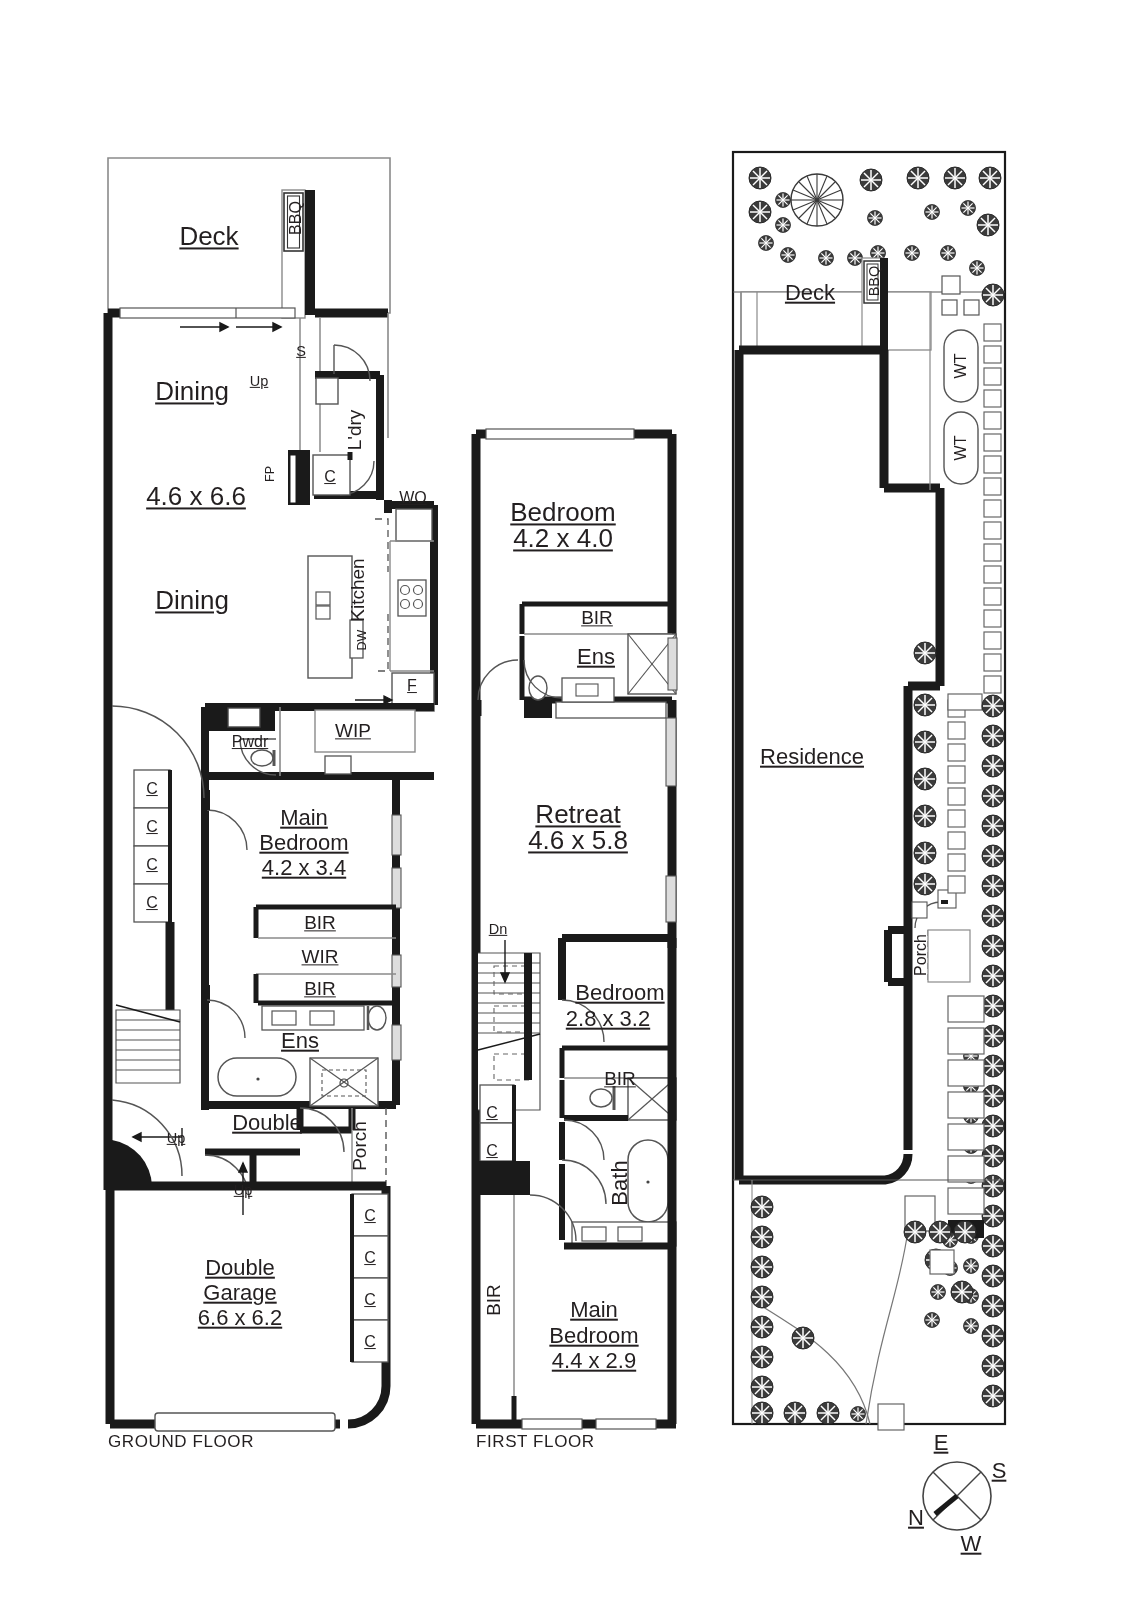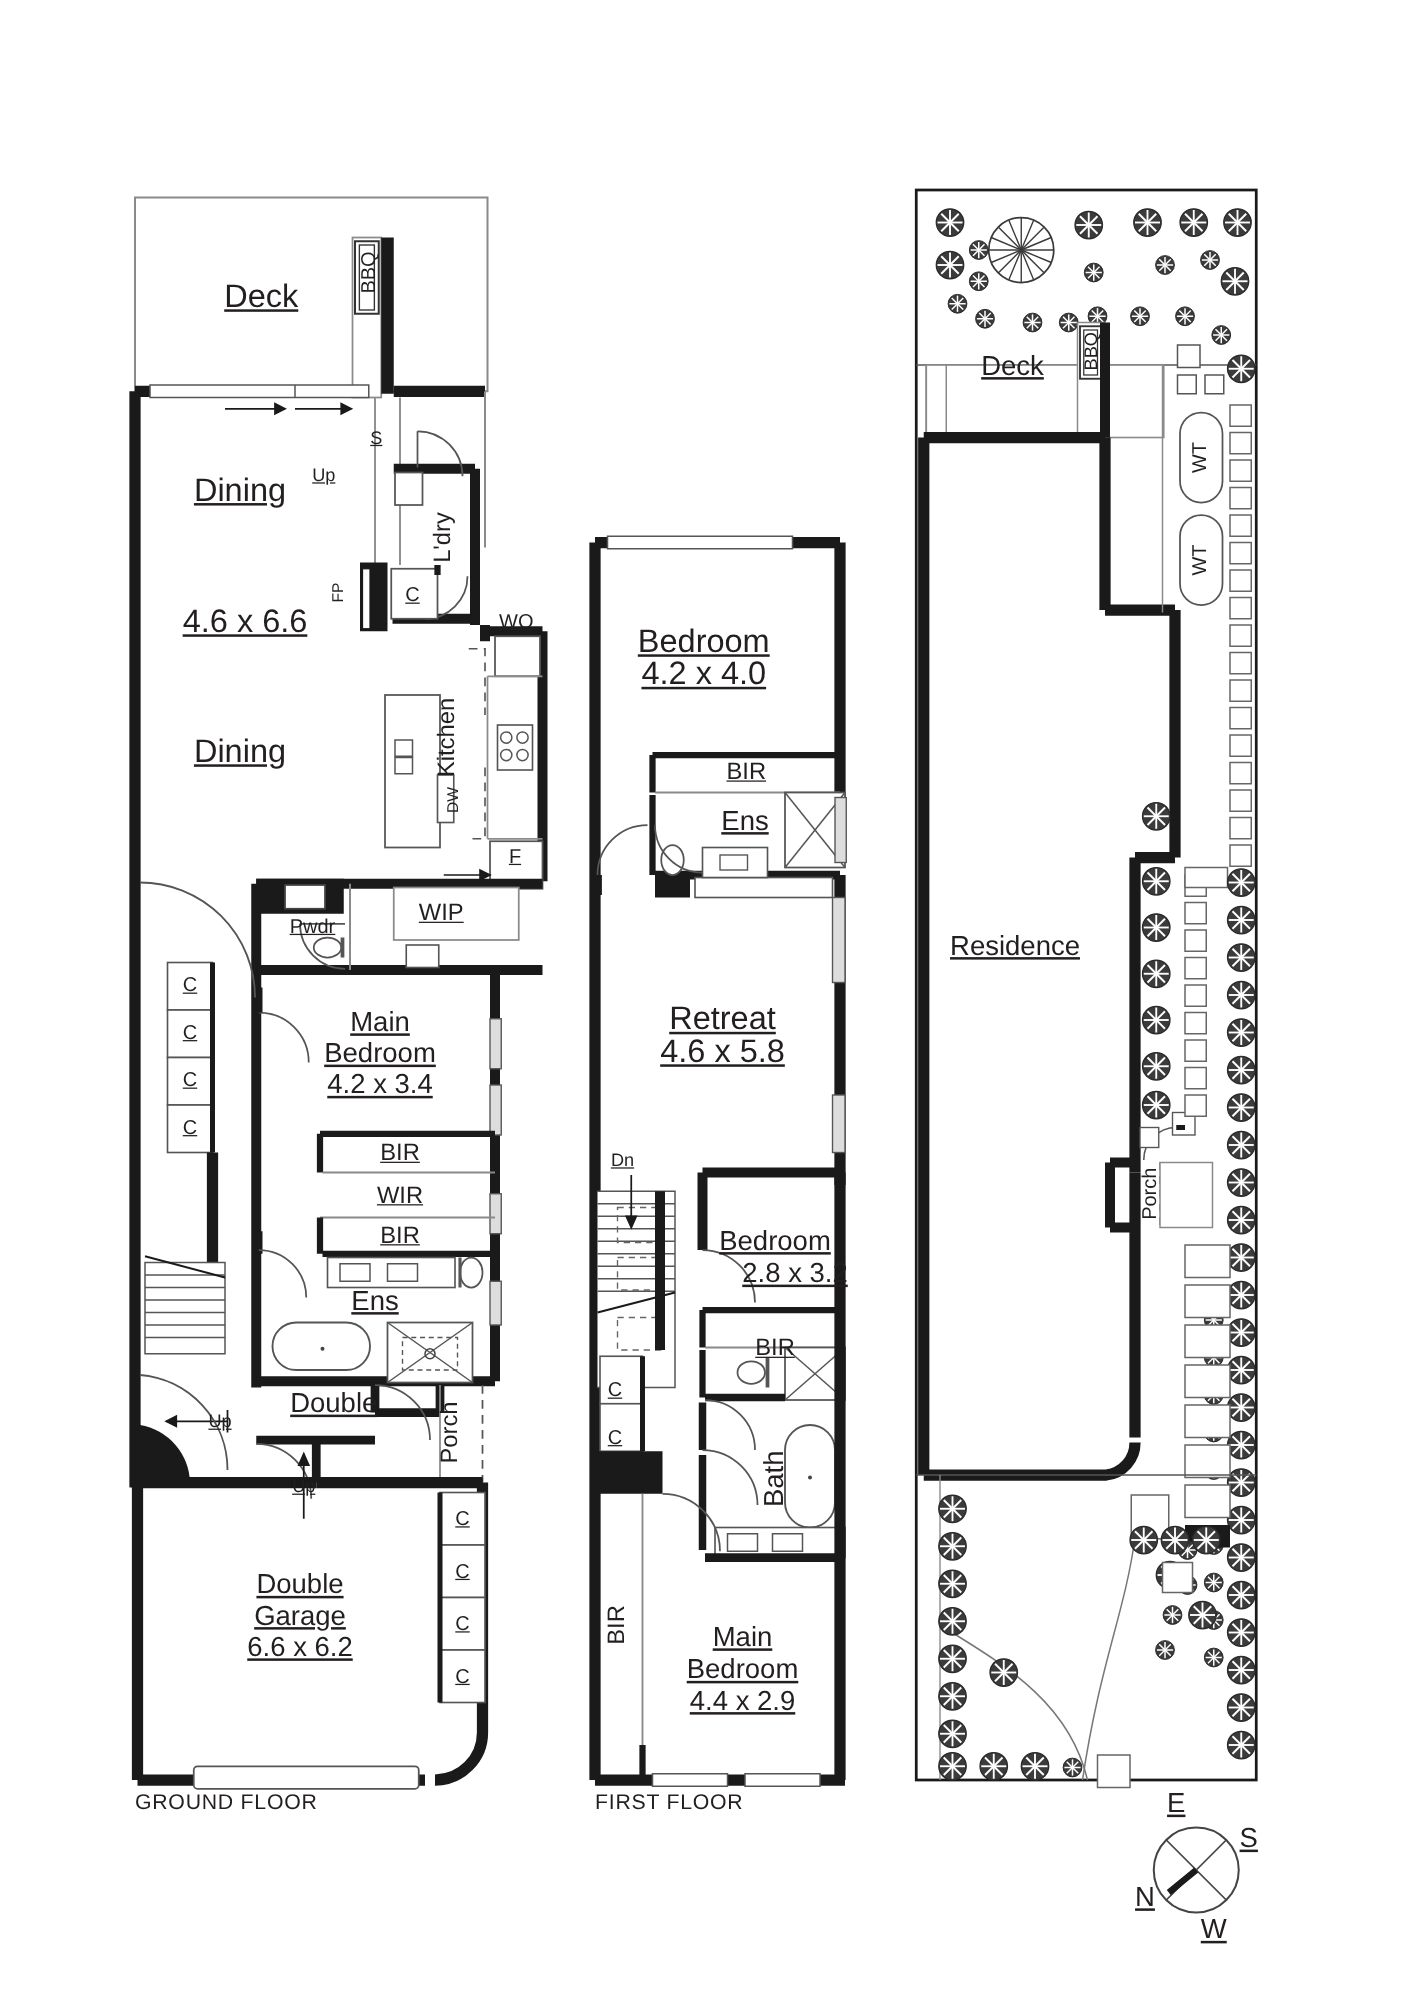--- a/index.html
+++ b/index.html
@@ -565,21 +565,21 @@
 <div class="lbl f22cap" style="left:108px;top:1432px">GROUND FLOOR</div>
 
 <div class="lbl c f28" style="left:563px;top:513px">Bedroom</div>
 <div class="lbl c f28" style="left:563px;top:539px">4.2 x 4.0</div>
 <div class="lbl c f20" style="left:597px;top:618px">BIR</div>
 <div class="lbl c f23" style="left:596px;top:657px">Ens</div>
 <div class="lbl c f28" style="left:578px;top:815px">Retreat</div>
 <div class="lbl c f28" style="left:578px;top:841px">4.6 x 5.8</div>
 <div class="lbl c f15" style="left:498px;top:929px">Dn</div>
 <div class="lbl c f23" style="left:620px;top:993px">Bedroom</div>
-<div class="lbl c f23" style="left:636px;top:1019px">2.8 x 3.2</div>
+<div class="lbl c f23" style="left:608px;top:1019px">2.8 x 3.2</div>
 <div class="lbl c f20" style="left:620px;top:1079px">BIR</div>
 <div class="lbl c f17" style="left:492px;top:1113px">C</div>
 <div class="lbl c f17" style="left:492px;top:1151px">C</div>
 <div class="lbl rot90 f23" style="left:620px;top:1183px">Bath</div>
 <div class="lbl rot90 f20" style="left:494px;top:1300px">BIR</div>
 <div class="lbl c f23" style="left:594px;top:1310px">Main</div>
 <div class="lbl c f23" style="left:594px;top:1336px">Bedroom</div>
 <div class="lbl c f23" style="left:594px;top:1361px">4.4 x 2.9</div>
 <div class="lbl f22cap" style="left:476px;top:1432px">FIRST FLOOR</div>
 

